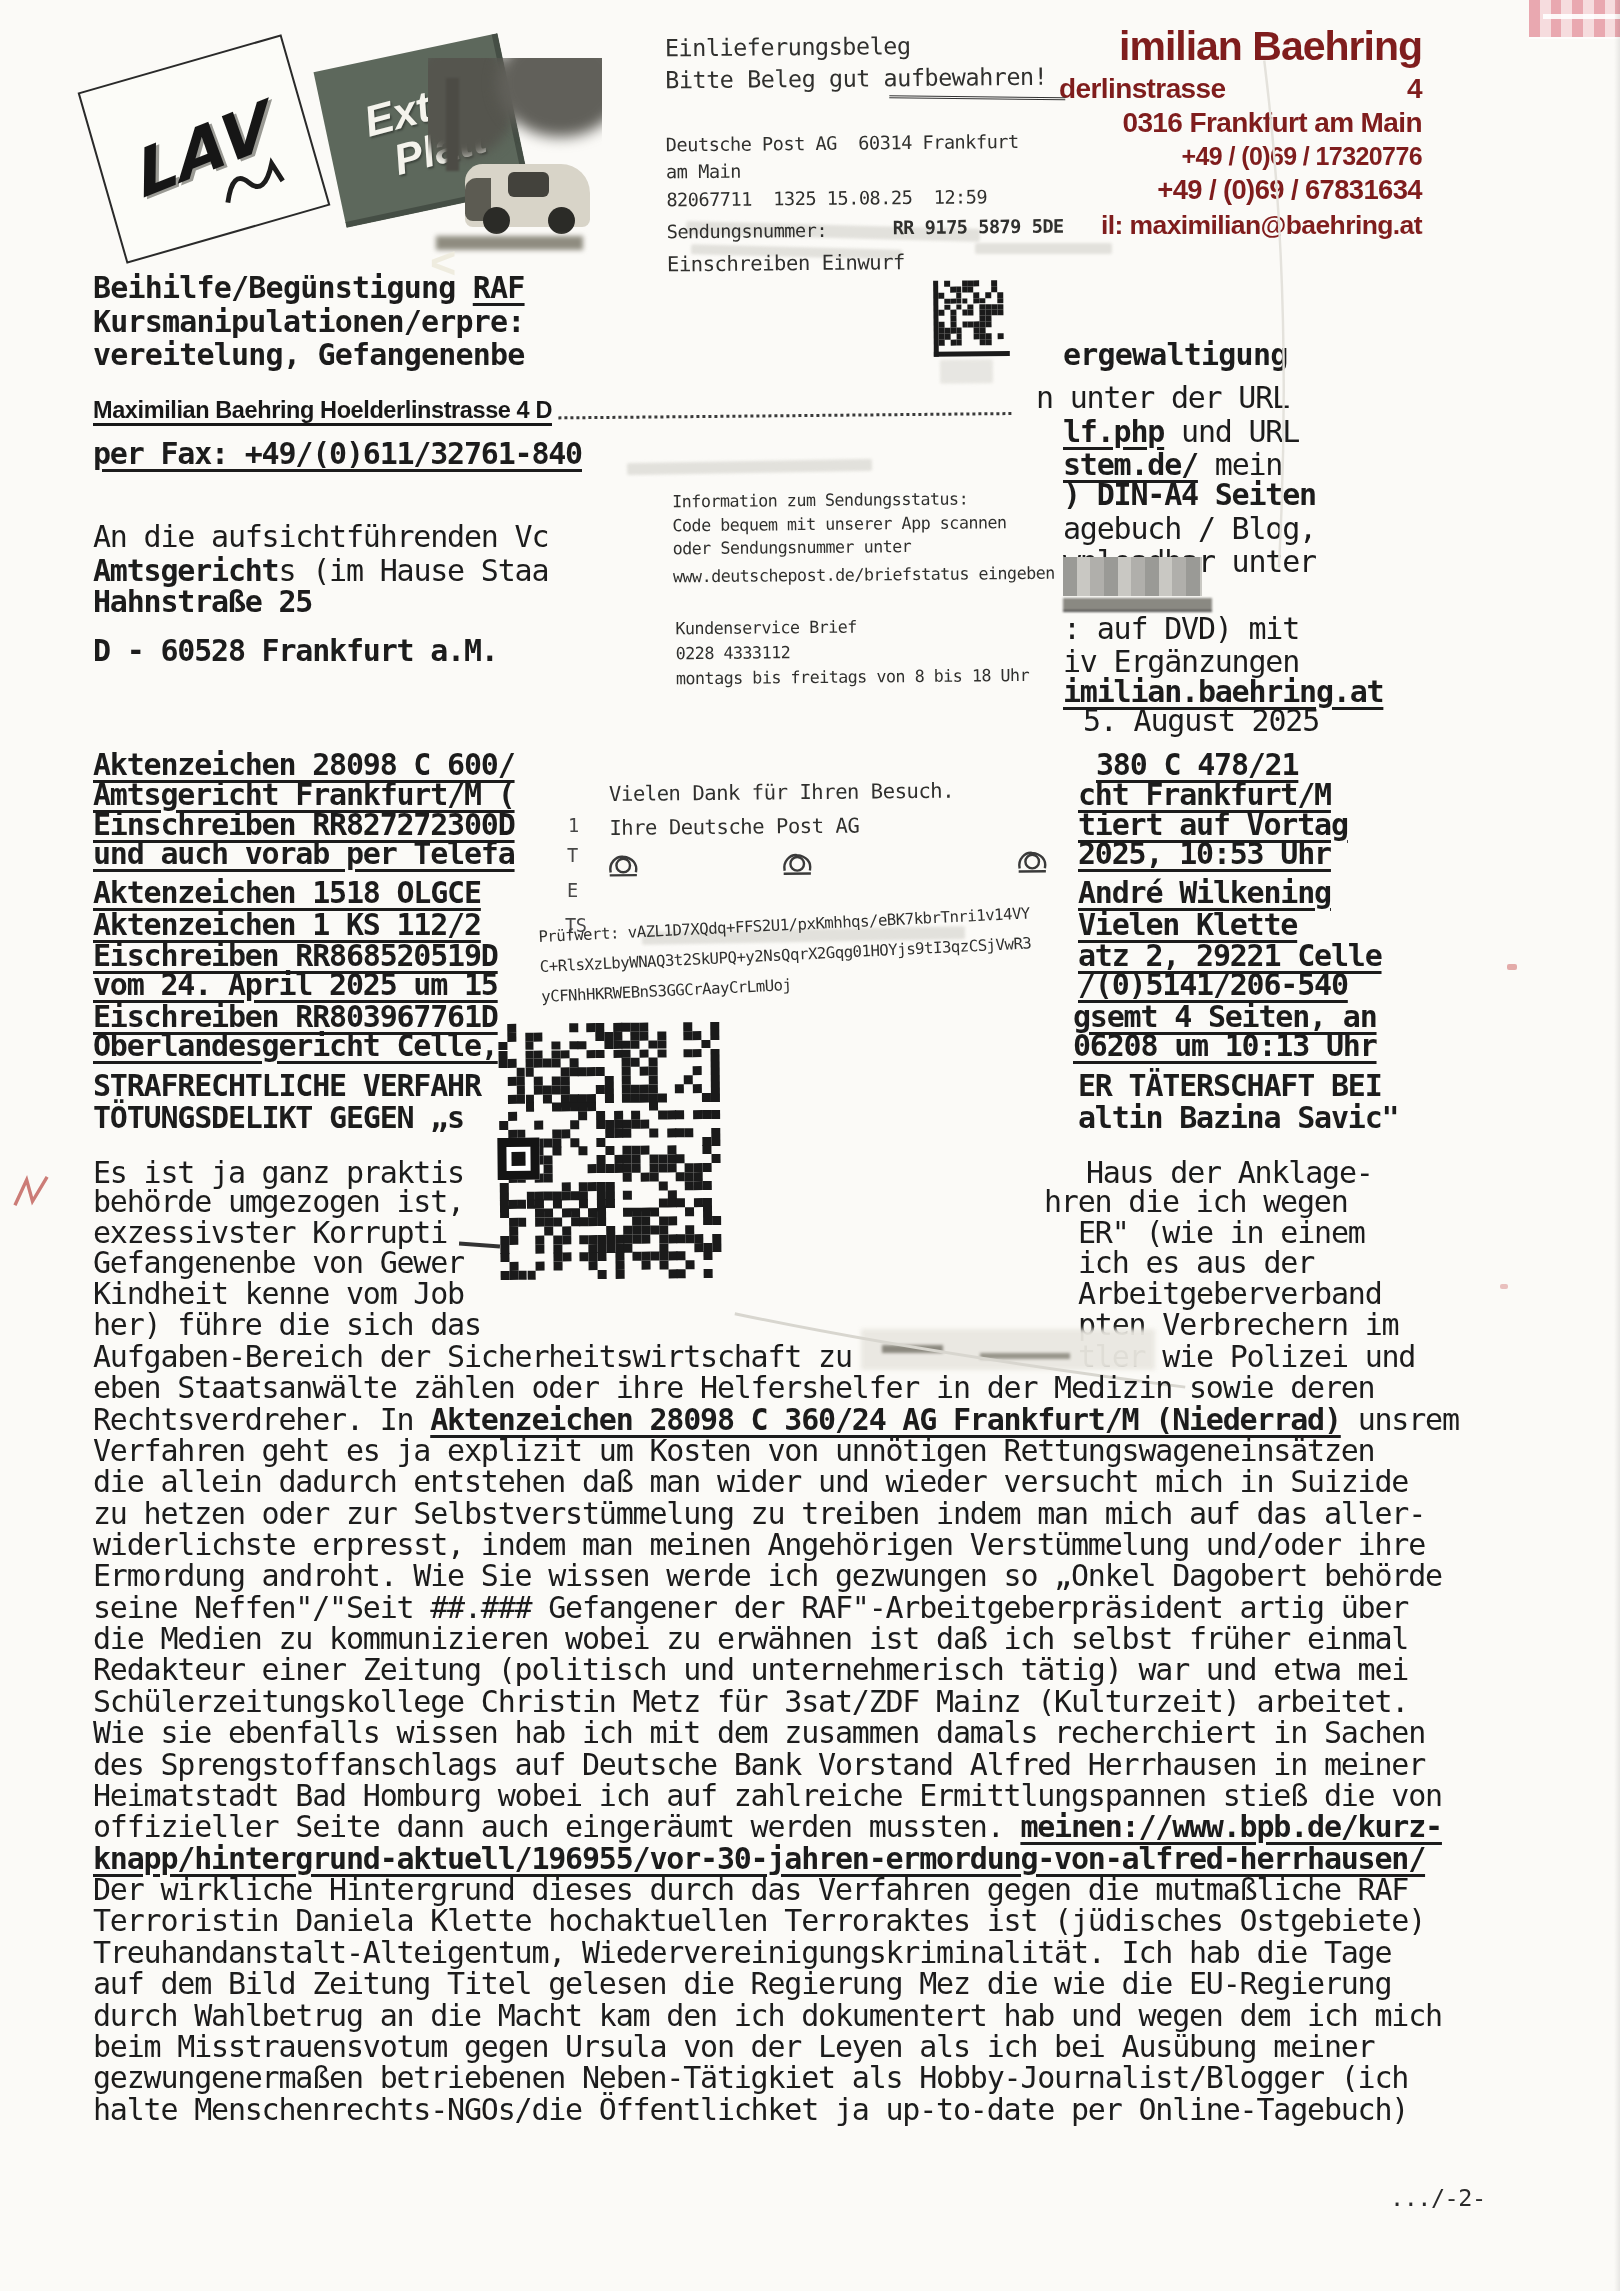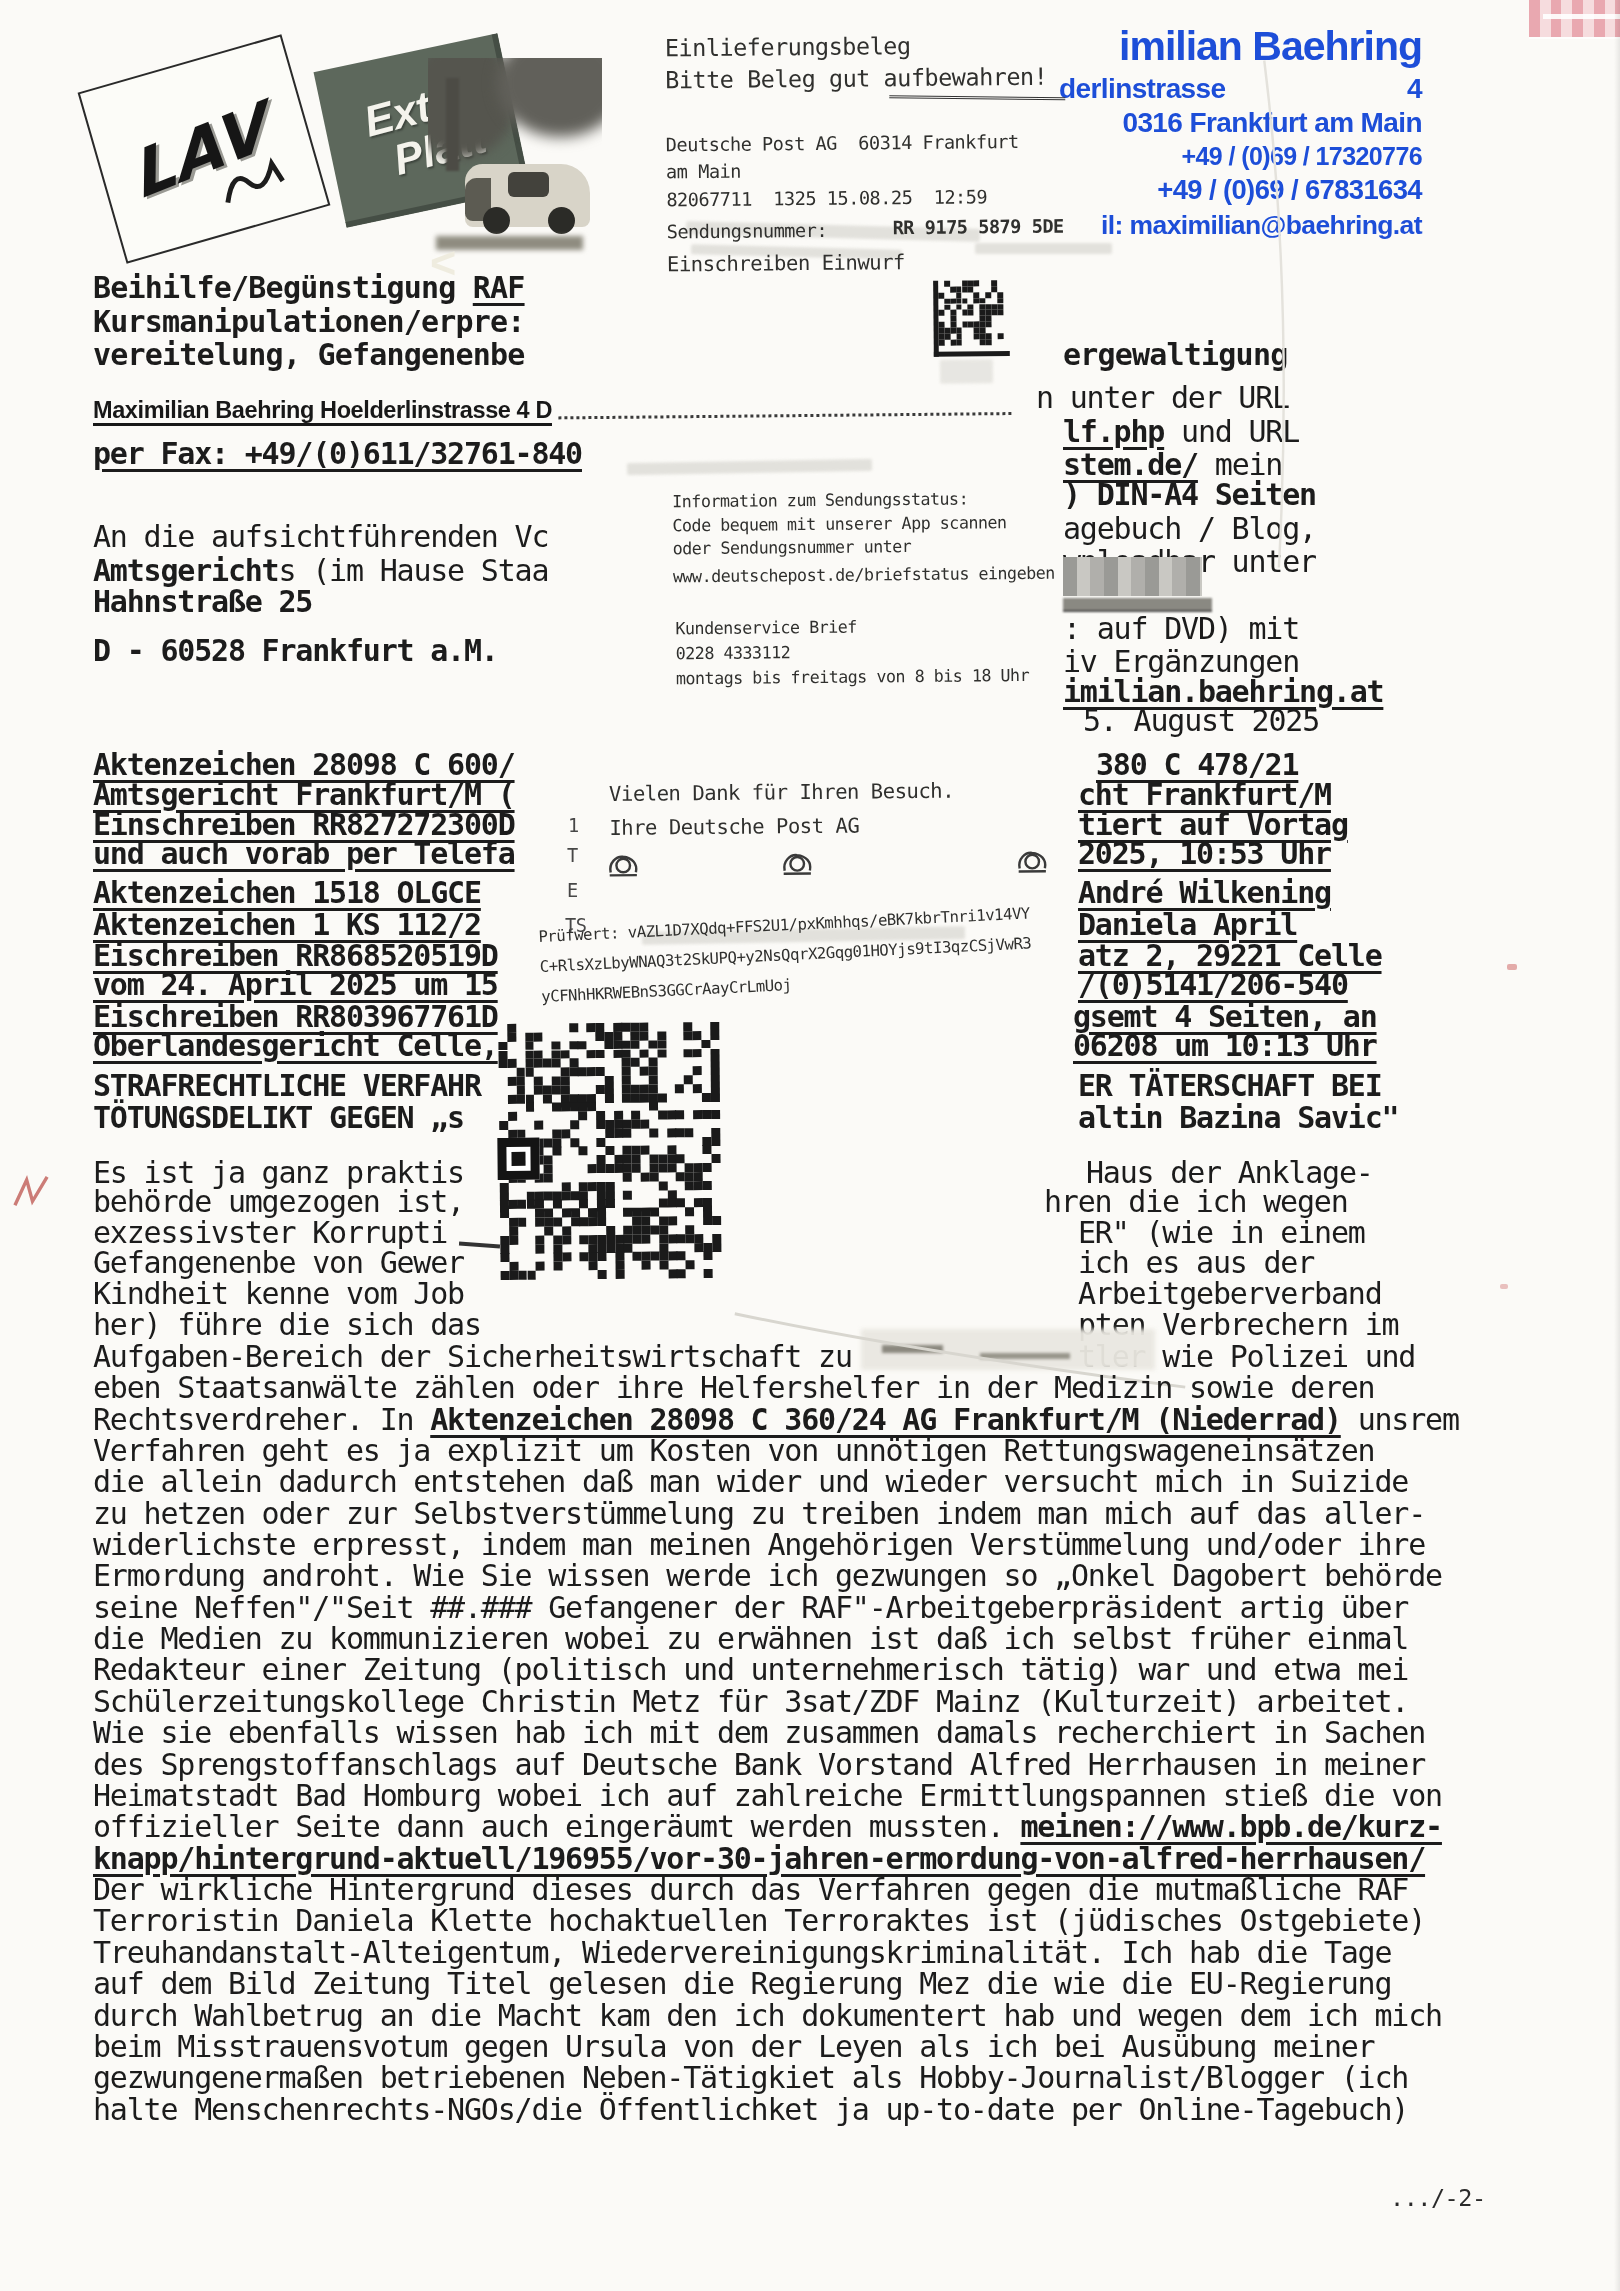--- a/index.html
+++ b/index.html
@@ -9,21 +9,21 @@
   
   .tw{font-family:"DejaVu Sans Mono",monospace;font-size:30px;line-height:32px;color:#1c1c1c;
       letter-spacing:-1.2px;white-space:pre}
   .b{font-weight:bold}
   .u{text-decoration:underline;text-underline-offset:4.9px;text-decoration-thickness:2.5px}
   .s30{font-size:30px;letter-spacing:-0.8px}
   
   .rc{font-family:"DejaVu Sans Mono",monospace;color:#30302e;white-space:pre;letter-spacing:-0.5px}
   .rc24{font-size:23.5px}.rc21{font-size:20.6px}.rc19{font-size:18.6px}.rc17{font-size:16.7px}.rc16{font-size:15.7px}
   
-  .lh{font-family:"Liberation Sans",sans-serif;font-weight:bold;color:#1d4ed8;letter-spacing:-0.6px}
+  .lh{font-family:"Liberation Sans",sans-serif;font-weight:bold;color:#7f1d1d;letter-spacing:-0.6px}
   .ghost{background:#d8d7d1;filter:blur(1.5px);opacity:.7;border-radius:2px}
   .cellbox i{position:absolute;background:#1a1a1a}
   .dotline{border-top:3.9px dotted #3a3a3a}
   .pixelate{background:
      repeating-linear-gradient(90deg,#9a9a96 0 13.7px,#c9c8c3 13.7px 27.4px,#b0afab 27.4px 41px),
      repeating-linear-gradient(0deg,rgba(255,255,255,.35) 0 11.8px,rgba(120,120,118,.35) 11.8px 23.5px);}
   .signtxt{font-style:italic;font-weight:bold;color:#f4f3ec;line-height:1.02;
            font-family:"Liberation Sans",sans-serif;text-shadow:1px 2px 2px rgba(0,0,0,.35)}
 </style>
 </head>
@@ -576,21 +576,21 @@
 <div class="a tw b u" style="left:93px;top:940px">Eischreiben RR868520519D</div>
 <div class="a tw b u" style="left:93px;top:969px">vom 24. April 2025 um 15</div>
 <div class="a tw b u" style="left:93px;top:1001px">Eischreiben RR803967761D</div>
 <div class="a tw b u" style="left:93px;top:1030px">Oberlandesgericht Celle,</div>
 
 <div class="a tw b u" style="left:1096px;top:749px">380 C 478/21</div>
 <div class="a tw b u" style="left:1078px;top:779px">cht Frankfurt/M</div>
 <div class="a tw b u" style="left:1078px;top:809px">tiert auf Vortag</div>
 <div class="a tw b u" style="left:1078px;top:838px">2025, 10:53 Uhr</div>
 <div class="a tw b u" style="left:1078px;top:877px">André Wilkening</div>
-<div class="a tw b u" style="left:1078px;top:909px">Daniela April</div>
+<div class="a tw b u" style="left:1078px;top:909px">Vielen Klette</div>
 <div class="a tw b u" style="left:1078px;top:940px">atz 2, 29221 Celle</div>
 <div class="a tw b u" style="left:1078px;top:969px">/(0)5141/206-540</div>
 <div class="a tw b u" style="left:1073px;top:1001px">gsemt 4 Seiten, an</div>
 <div class="a tw b u" style="left:1073px;top:1030px">06208 um 10:13 Uhr</div>
 
 <div class="a rc rc19" style="left:568px;top:815px;color:#474747">1</div>
 <div class="a rc rc19" style="left:567px;top:845px;color:#474747">T</div>
 <div class="a rc rc19" style="left:567px;top:880px;color:#474747">E</div>
 <div class="a rc rc19" style="left:565px;top:915px;color:#474747">TS</div>
 

